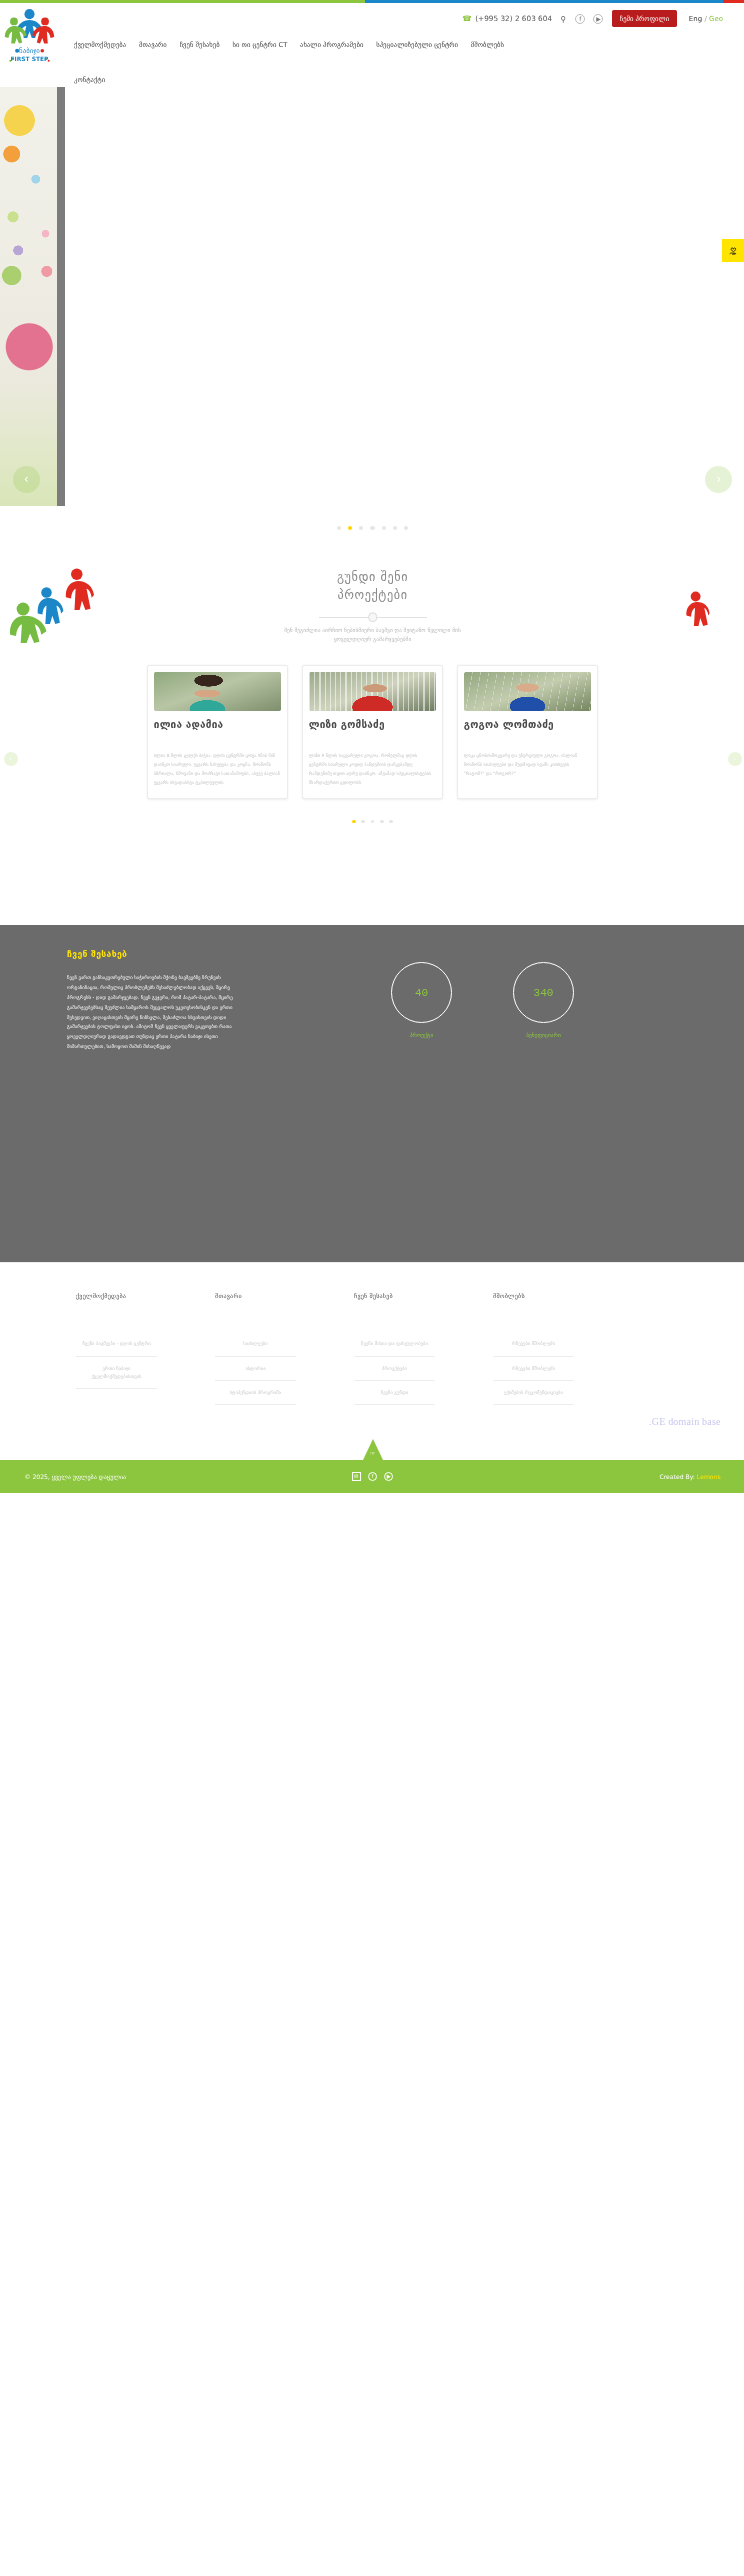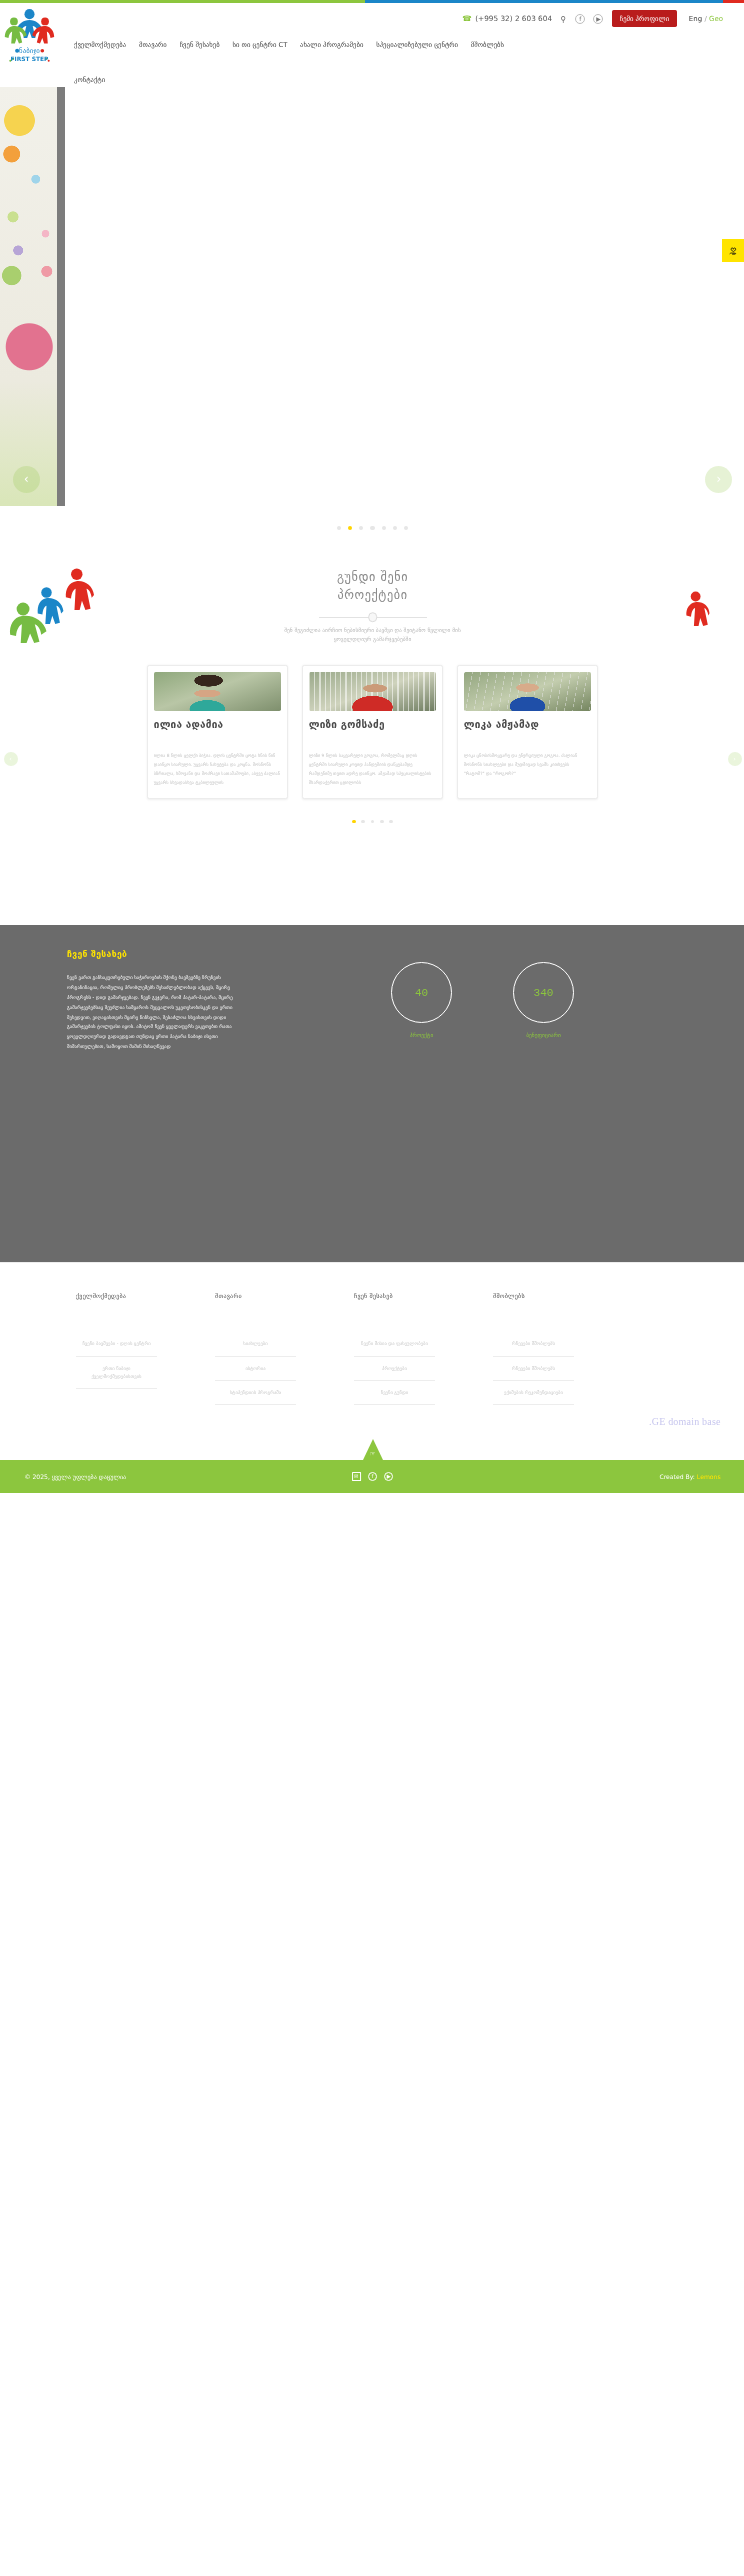--- a/index.html
+++ b/index.html
@@ -373,21 +373,21 @@
     </article>
 
     <article class="card">
       <div class="card-photo p2"></div>
       <h3 class="card-name">ლიზი გომსაძე</h3>
       <p class="card-text">ლიზი 9 წლის საყვარელი გოგოა, რომელმაც დღის ცენტრში სიარული კოვიდ პანდემიის დაწყებამდე რამდენიმე თვით ადრე დაიწყო. ამჟამად სპეციალისტების მხარდაჭერით ცდილობს</p>
     </article>
 
     <article class="card">
       <div class="card-photo p3"></div>
-      <h3 class="card-name">ლიკა ამჟამად</h3>
+      <h3 class="card-name">გოგოა ლომთაძე</h3>
       <p class="card-text">ლიკა ცნობისმოყვარე და ენერგიული გოგოა. ძალიან მოსწონს სიახლეები და მუდმივად სვამს კითხვებს "რატომ?" და "როგორ?"</p>
     </article>
 
     <div class="cards-nav next">›</div>
   </div>
 
   <div class="cards-dots">
     <span class="dot active"></span>
     <span class="dot"></span>
     <span class="dot"></span>

